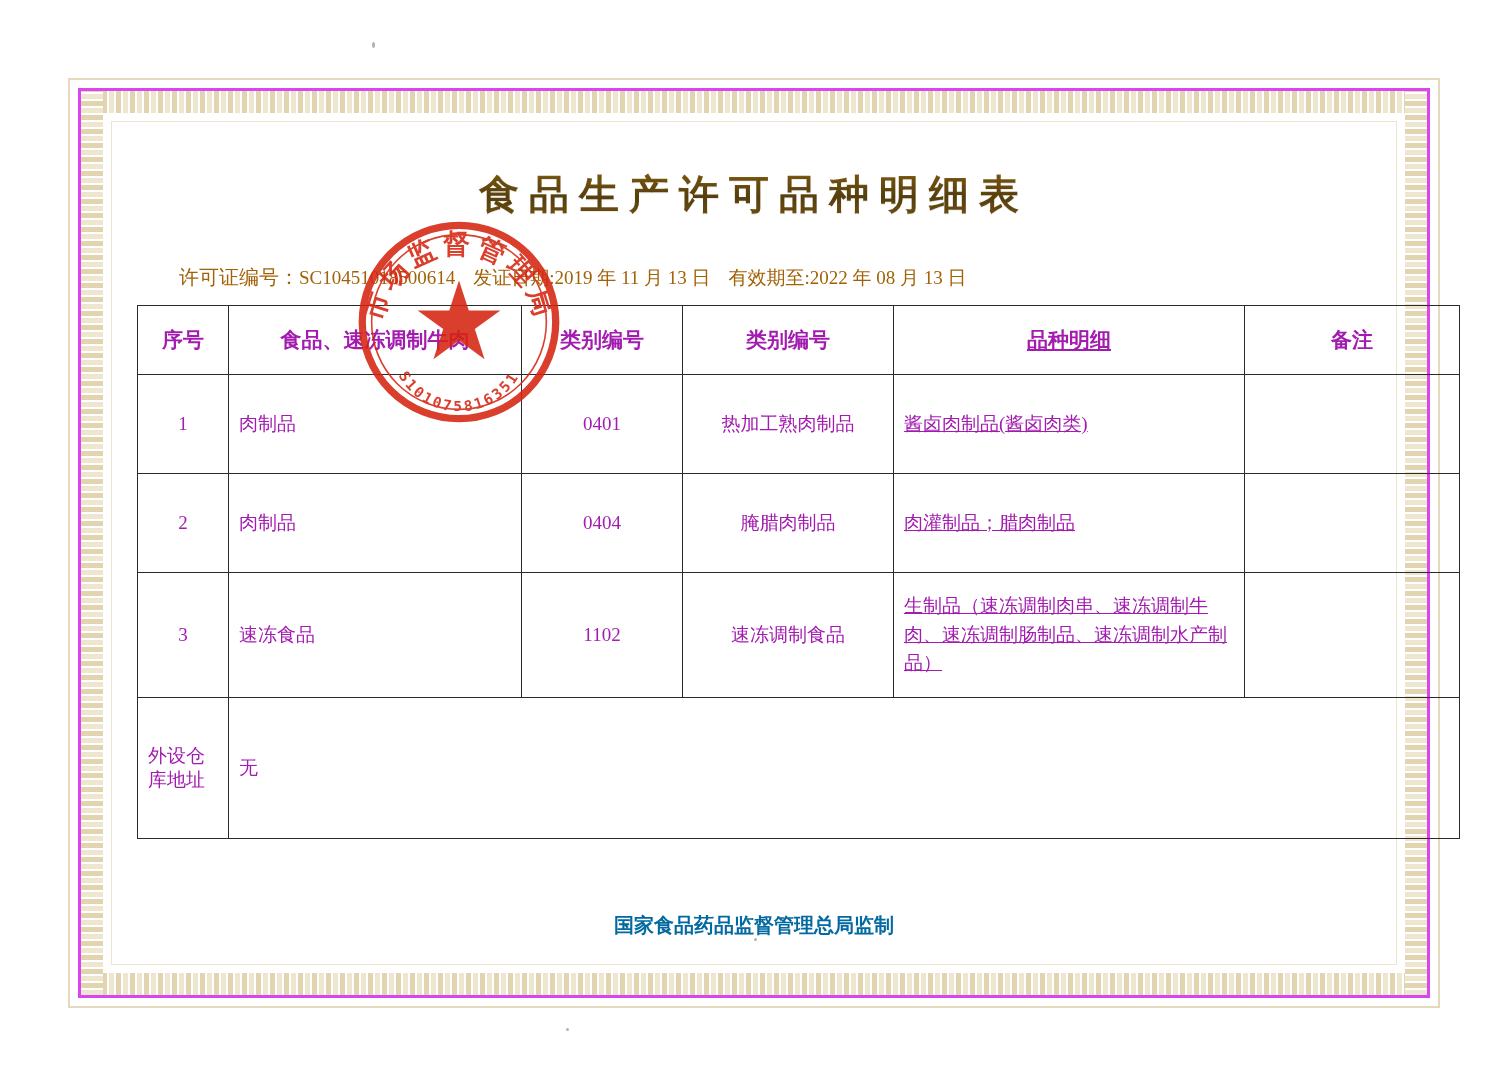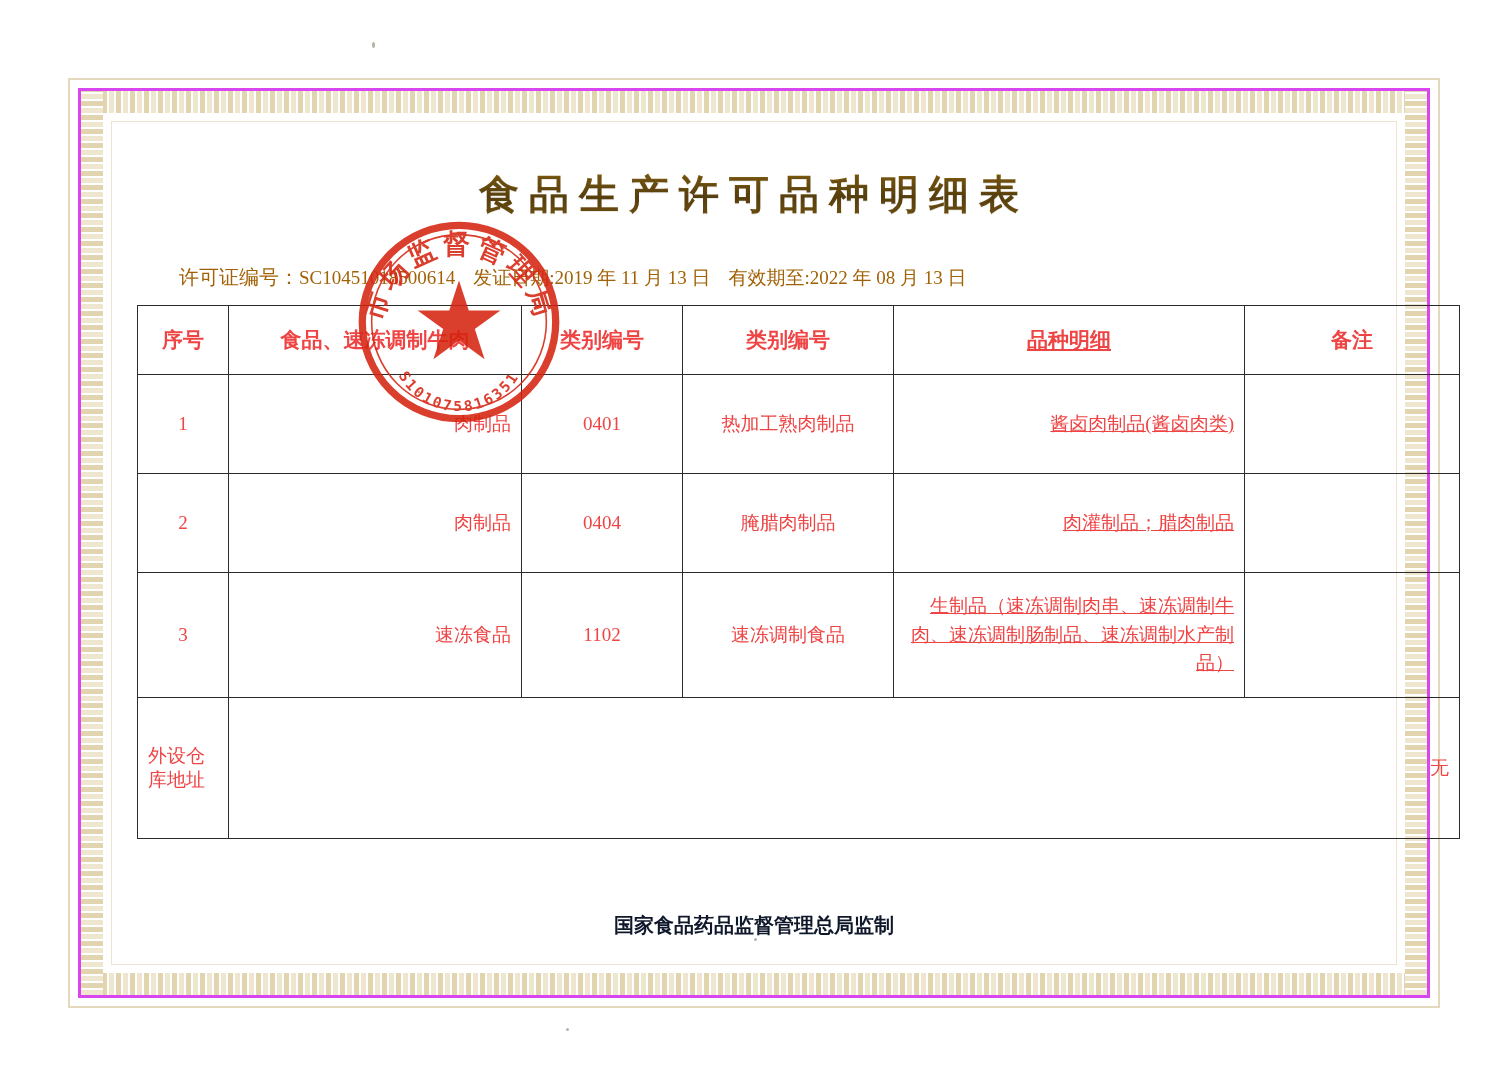--- a/index.html
+++ b/index.html
@@ -110,37 +110,37 @@
     border-collapse: collapse;
     width: 1196px;
     table-layout: fixed;
   }
   table.detail-table td,
   table.detail-table th {
     border: 1px solid #2b2b2b;
     padding: 6px 10px;
     font-size: 19px;
     vertical-align: middle;
-    color: #ef4444;
+    color: #a21caf;
     font-weight: normal;
   }
   table.detail-table thead th {
     text-align: center;
     height: 56px;
     font-weight: bold;
     font-size: 21px;
   }
   .col-no      { width: 70px;  text-align: center; }
   .col-cat     { width: 272px; }
   .col-code    { width: 140px; text-align: center; }
   .col-name    { width: 190px; text-align: center; }
   .col-detail  { width: 330px; text-decoration: underline; }
   .col-remark  { width: 194px; }
 
-  tbody td { height: 86px; text-align: right; }
+  tbody td { height: 86px; }
   tbody tr.tall td { height: 112px; }
   td.center { text-align: center; }
   .detail-multiline { line-height: 1.5; }
 
   .warehouse-label {
     text-align: left;
     font-weight: bold;
     font-size: 21px;
     line-height: 1.25;
     width: 70px;
@@ -165,21 +165,21 @@
 
   
   .footer {
     position: absolute;
     left: 0;
     right: 0;
     bottom: 16px;
     text-align: center;
     font-size: 20px;
     font-weight: bold;
-    color: #0f172a;
+    color: #0369a1;
     font-family: "DejaVu Serif", "Liberation Serif", serif;
   }
 
   
   .speck { position: absolute; background: #b9b2a4; border-radius: 50%; }
 </style>
 </head>
 <body>
 
 <div class="cert-frame">

